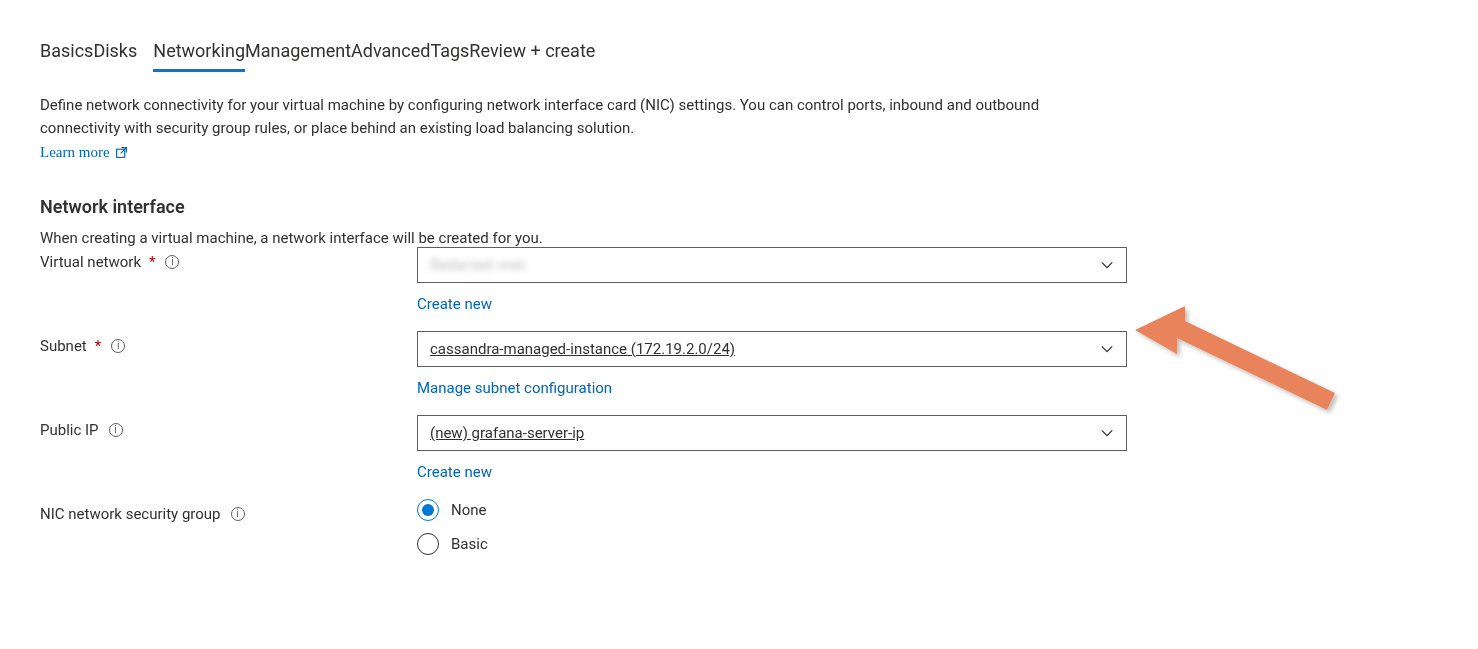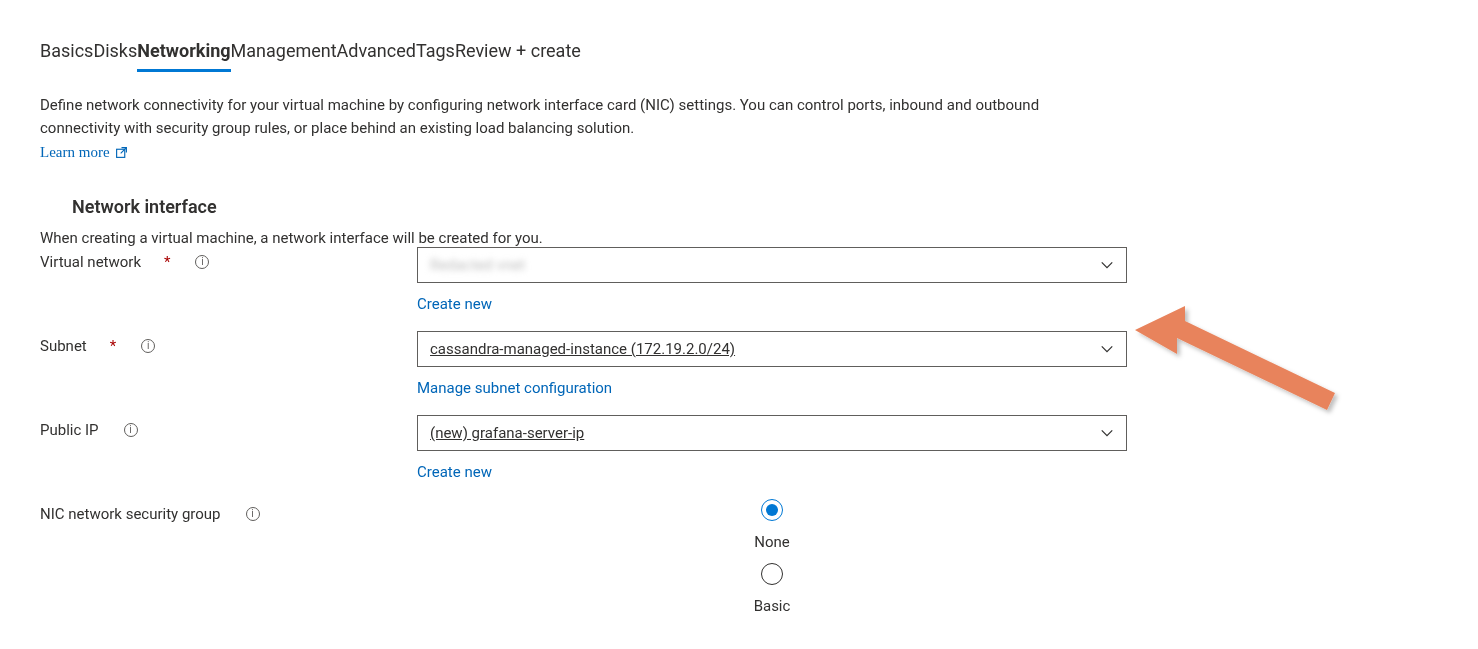--- a/index.html
+++ b/index.html
@@ -22,22 +22,23 @@
     }
     .tab {
       font-size: 18px;
       color: #323130;
       padding-bottom: 8px;
       cursor: pointer;
       border-bottom: 3px solid transparent;
       font-weight: 400;
     }
     .tab.active {
-      font-weight: 700;
+      font-weight: 400;
       border-bottom: 3px solid #0078d4;
+      margin-left: 16px;
     }
     .description {
       font-size: 15px;
       color: #323130;
       line-height: 1.55;
       max-width: 1060px;
     }
     .learn-more {
       color: #0066b8;
       text-decoration: none;
@@ -51,40 +52,39 @@
       width: 13px;
       height: 13px;
       display: inline-block;
     }
     .section-title {
       font-size: 18px;
       font-weight: 600;
       margin-top: 32px;
       margin-bottom: 12px;
       color: #323130;
-      margin-left: 32px;
     }
     .subdesc {
       font-size: 15px;
       color: #323130;
     }
     .form-row {
       display: flex;
       align-items: flex-start;
       margin-bottom: 18px;
       position: relative;
     }
     .label-col {
       width: 377px;
       flex-shrink: 0;
       display: flex;
       align-items: center;
       padding-top: 6px;
       font-size: 15px;
-      gap: 23px;
+      gap: 8px;
     }
     .required-asterisk {
       color: #a80000;
       font-size: 15px;
     }
     .info-icon {
       width: 14px;
       height: 14px;
       display: inline-flex;
       align-items: center;
@@ -134,21 +134,20 @@
     }
     .radio-group {
       margin-top: 0;
     }
     .radio-option {
       display: flex;
       align-items: center;
       gap: 12px;
       margin-bottom: 12px;
       cursor: pointer;
-      flex-direction: column;
     }
     .radio-circle {
       width: 22px;
       height: 22px;
       border: 1px solid #323130;
       border-radius: 50%;
       display: flex;
       align-items: center;
       justify-content: center;
       flex-shrink: 0;

